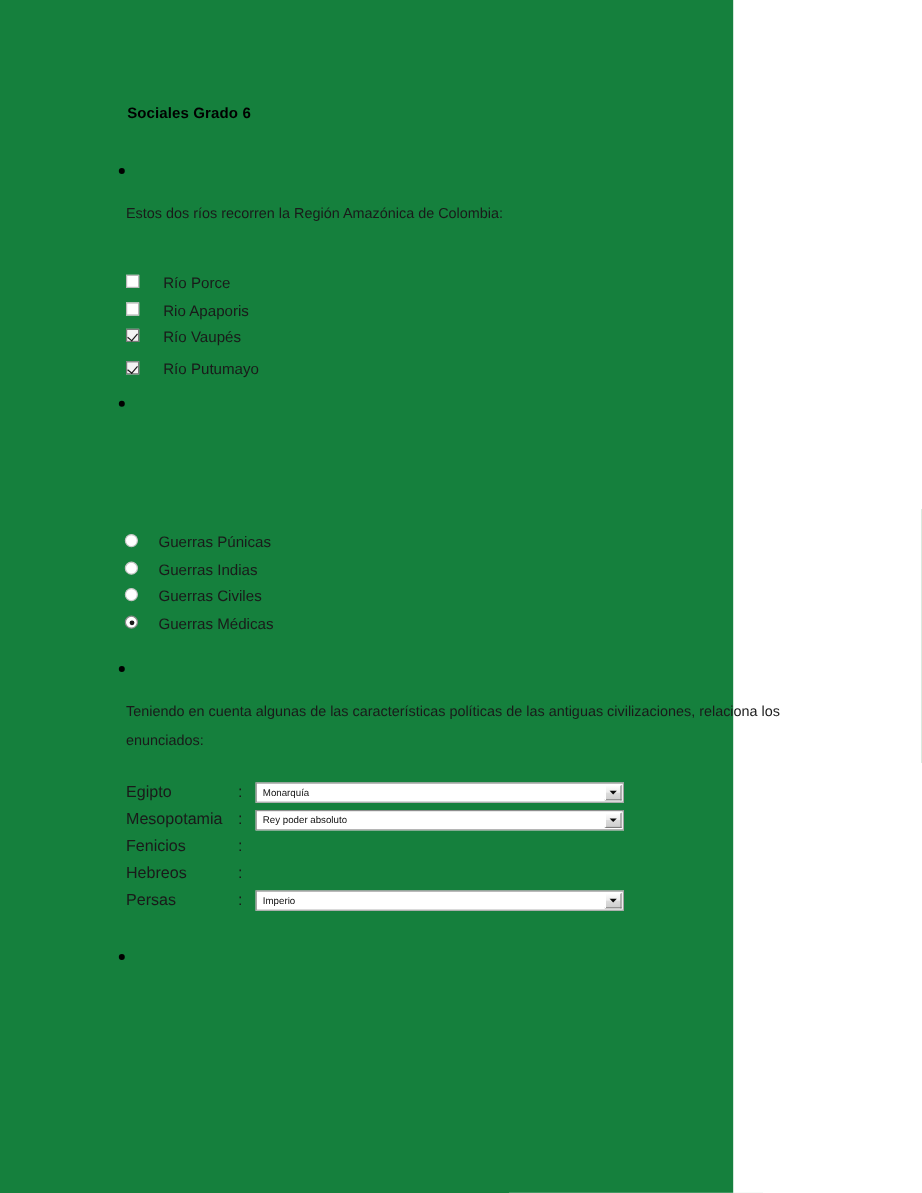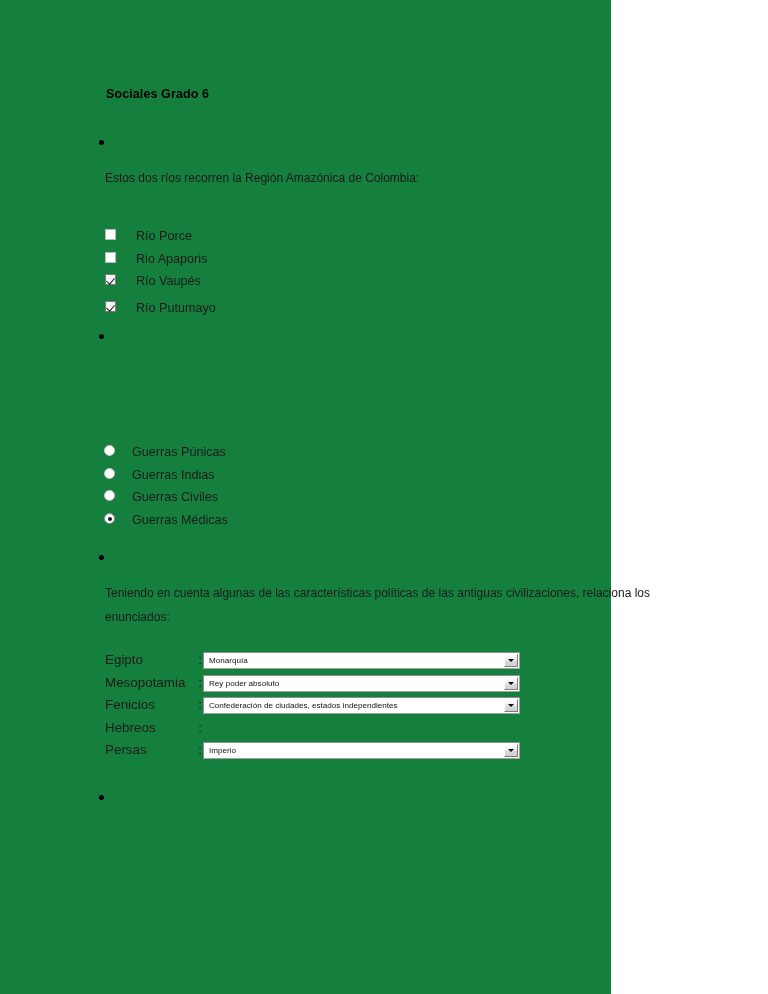--- a/index.html
+++ b/index.html
@@ -140,21 +140,21 @@
     flex: none;
   }
   .match-colon {
     width: 9px;
     font-size: 13.4px;
     color: #1a1a1a;
     text-align: right;
     flex: none;
   }
   .select-box {
-    margin-left: 1px;
+    margin-left: 11px;
     flex: 1;
     height: 17px;
     box-sizing: border-box;
     border: 1px solid #a3a3a3;
     border-top-color: #8e8e8e;
     border-left-color: #8e8e8e;
     background: #ffffff;
     display: flex;
     align-items: center;
     justify-content: space-between;
@@ -255,24 +255,20 @@
       <span class="match-colon">:</span>
       <div class="select-box">
         <span class="select-value">Rey poder absoluto</span>
         <span class="select-arrow"></span>
       </div>
     </div>
 
     <div class="match-row">
       <span class="match-label">Fenicios</span>
       <span class="match-colon">:</span>
-      <div class="select-box">
-        <span class="select-value">Confederación de ciudades, estados independientes</span>
-        <span class="select-arrow"></span>
-      </div>
     </div>
 
     <div class="match-row">
       <span class="match-label">Hebreos</span>
       <span class="match-colon">:</span>
     </div>
 
     <div class="match-row">
       <span class="match-label">Persas</span>
       <span class="match-colon">:</span>

